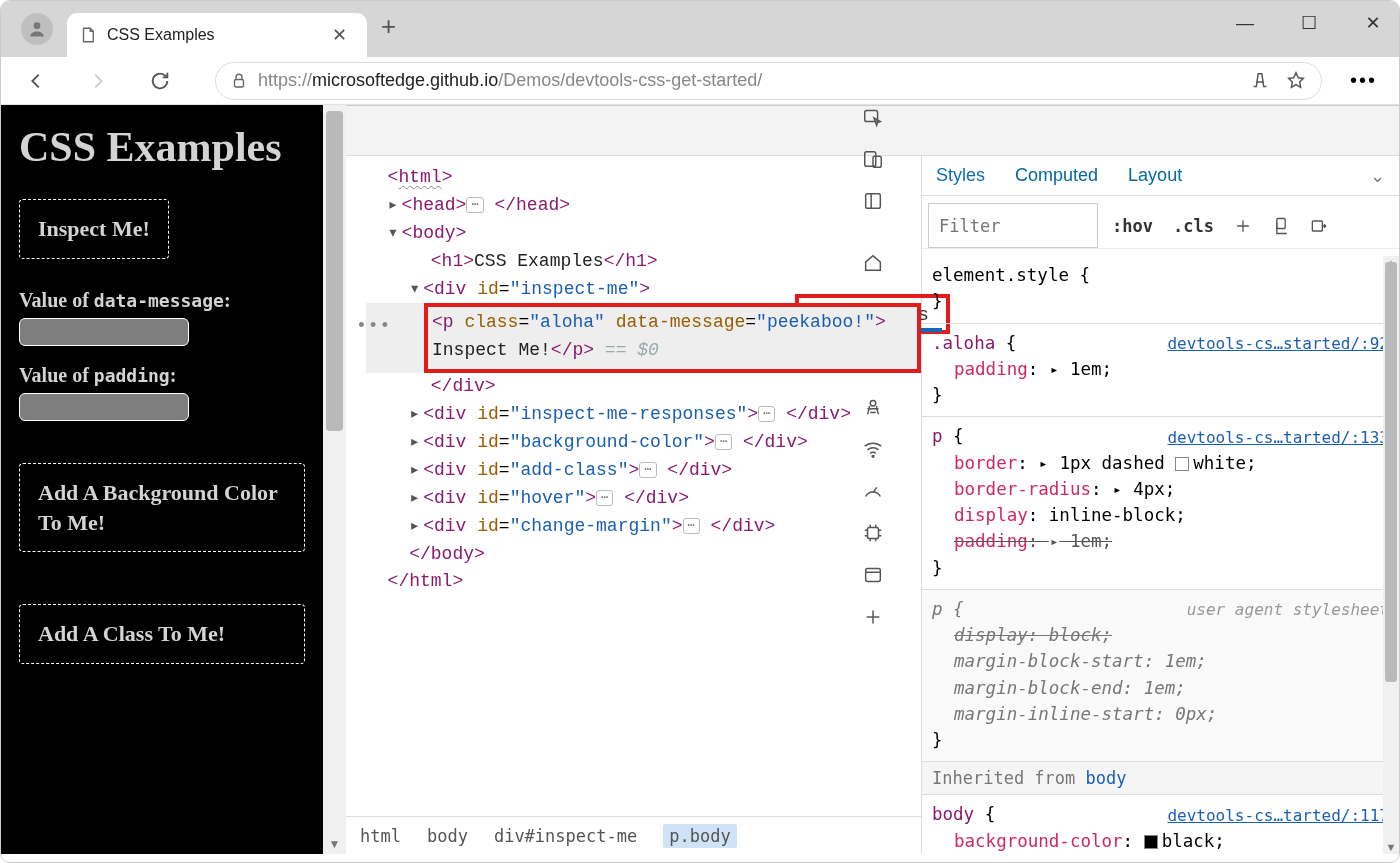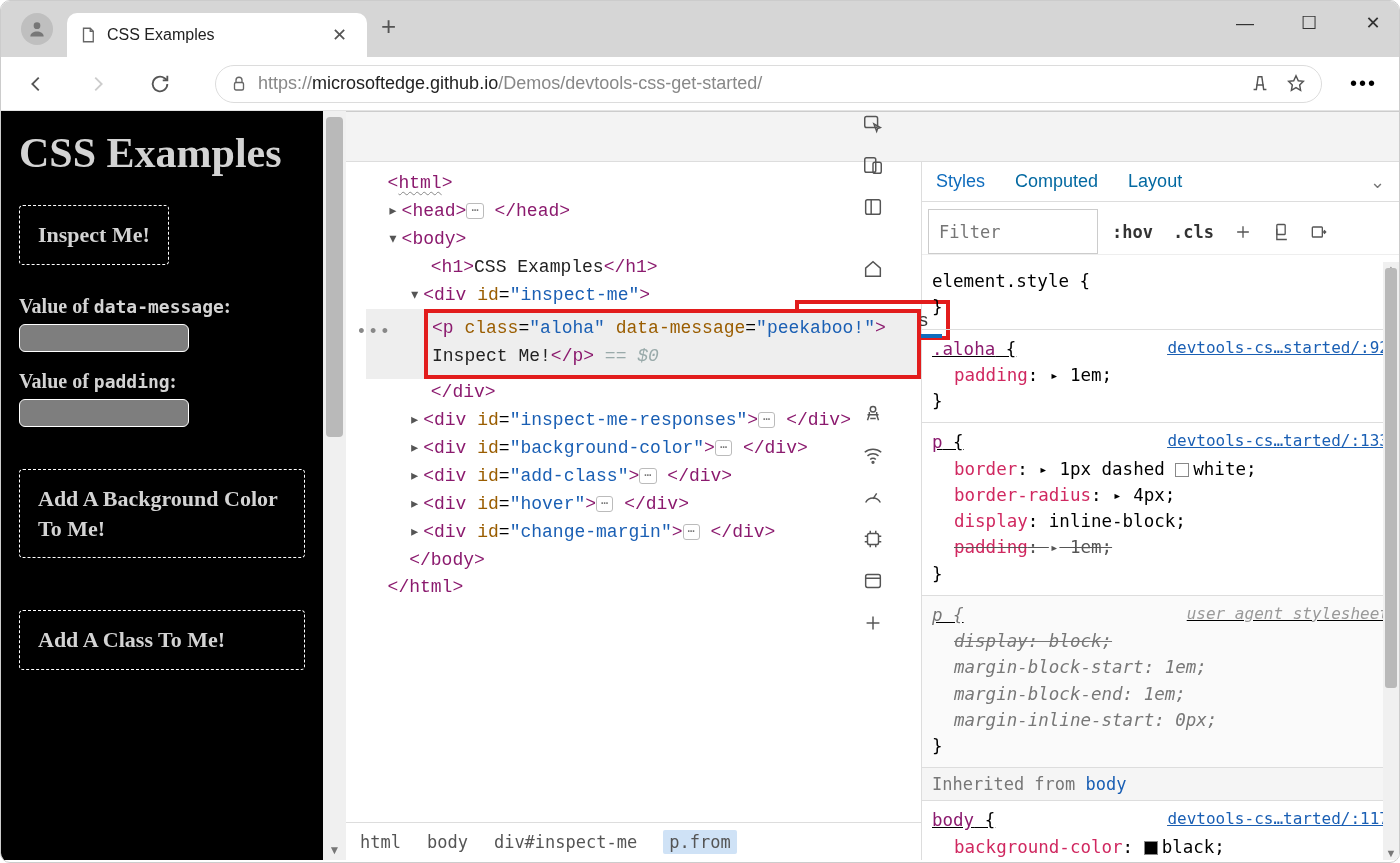--- a/index.html
+++ b/index.html
@@ -7,21 +7,21 @@
 .titlebar { height: 56px; background: #d6d6d6; display: flex; align-items: flex-end; padding: 0 8px; position: relative; }
 .avatar { width: 32px; height: 32px; background: #bfbfbf; border-radius: 50%; position: absolute; left: 20px; top: 12px; display: flex; align-items: center; justify-content: center; }
 .avatar svg { width: 20px; height: 20px; fill: #777; }
 .tab { background: #fff; border-radius: 10px 10px 0 0; height: 44px; display: flex; align-items: center; padding: 0 16px 0 12px; margin-left: 58px; gap: 10px; min-width: 300px; }
 .tab-icon { width: 18px; height: 18px; }
 .tab-title { font-size: 16px; color: #222; }
 .tab-close { font-size: 18px; color: #555; cursor: pointer; padding: 0 4px; margin-left: auto;}
 .newtab { font-size: 26px; color: #555; padding: 0 14px; cursor: pointer; align-self: center; margin-bottom: 6px;}
 .win-controls { position: absolute; right: 6px; top: 6px; display: flex; gap: 24px; }
 .win-btn { width: 40px; height: 32px; display: flex; align-items: center; justify-content: center; font-size: 18px; cursor: pointer; color: #333; }
-.addrbar { height: 54px; background: #fff; border-bottom: 1px solid #e3e3e3; display: flex; align-items: center; padding: 0 14px; gap: 20px; }
+.addrbar { height: 48px; background: #fff; border-bottom: 1px solid #e3e3e3; display: flex; align-items: center; padding: 0 14px; gap: 20px; }
 .nav-btn { width: 42px; height: 42px; display: flex; align-items: center; justify-content: center; cursor: pointer; border-radius: 6px; }
 .nav-btn svg { width: 22px; height: 22px; stroke: #555; fill: none; stroke-width: 2; }
 .nav-btn.disabled svg { stroke: #ccc; }
 .urlbox { flex: 1; height: 38px; border: 1px solid #dcdcdc; border-radius: 20px; display: flex; align-items: center; padding: 0 14px; gap: 10px; margin-left: 14px; }
 .lock-icon { width: 18px; height: 18px; }
 .url { font-size: 18px; color: #888; font-family: "Segoe UI", Arial, sans-serif; white-space: nowrap; }
 .url .host { color: #222; }
 .addr-right { display: flex; gap: 14px; align-items: center; }
 .addr-icon { width: 22px; height: 22px; cursor: pointer; }
 .menu-dots { font-size: 20px; letter-spacing: 2px; padding: 0 8px; cursor: pointer; }
@@ -75,21 +75,21 @@
 .styles-tabs span { font-size:18px; color:#0369a1; cursor:pointer;}
 .styles-tabs .active { color:#0f6cbd;}
 .styles-tabs .chev { margin-left:auto; color:#777;}
 .styles-toolbar { height: 46px; display:flex; align-items:center; padding:0 6px; gap:8px; border-bottom:1px solid #eee;}
 .filter-input { width:170px; height:45px; border:1px solid #ccc; padding:0 10px; font-size:17px; font-family:Consolas,monospace; color:#888;}
 .toolbar-btn { font-family:Consolas,monospace; font-size:17px; font-weight:bold; padding:0 6px; cursor:pointer; color:#333;}
 .icon-btn { width:30px; height:30px; display:flex; align-items:center; justify-content:center; cursor:pointer;}
 .icon-btn svg{ width:20px; height:20px; stroke:#555; fill:none; stroke-width:1.6;}
 .styles-body { flex:1; overflow:hidden; position:relative;}
 .rule { border-bottom:1px solid #ddd; padding: 6px 10px 8px 10px; font-family:Consolas,monospace; font-size:17.5px; line-height:1.5;}
-.rule .head { display:flex; justify-content:space-between; align-items:flex-start;text-decoration:underline;}
+.rule .head { display:flex; justify-content:space-between; align-items:flex-end;}
 .rule .sel-hd { color:#8b1a6e;}
 .rule .src { color:#1a5fb4; text-decoration:underline; font-size:16px; cursor:pointer; white-space:nowrap;}
 .rule .decl { padding-left:22px;}
 .rule .prop{ color:#d02860;}
 .rule .strike{ text-decoration:line-through; color:#555;}
 .rule.ua { background:#fafafa;}
 .rule.ua .sel-hd{ font-style:italic; color:#777;}
 .rule.ua .src{ color:#999; text-decoration:none; font-style:italic;}
 .rule.ua .decl { color:#777;}
 .inherit { background:#f5f5f5; padding:6px 10px; font-family:Consolas,monospace; font-size:17px; color:#777; border-bottom:1px solid #ddd;}
@@ -304,21 +304,21 @@
 <div class="dom-line">    <span class="arrow-tog">▸</span><span class="tag">&lt;div </span><span class="attr">id</span>=<span class="val">"add-class"</span><span class="tag">&gt;</span><span class="ellip">⋯</span> <span class="tag">&lt;/div&gt;</span></div>
 <div class="dom-line">    <span class="arrow-tog">▸</span><span class="tag">&lt;div </span><span class="attr">id</span>=<span class="val">"hover"</span><span class="tag">&gt;</span><span class="ellip">⋯</span> <span class="tag">&lt;/div&gt;</span></div>
 <div class="dom-line">    <span class="arrow-tog">▸</span><span class="tag">&lt;div </span><span class="attr">id</span>=<span class="val">"change-margin"</span><span class="tag">&gt;</span><span class="ellip">⋯</span> <span class="tag">&lt;/div&gt;</span></div>
 <div class="dom-line">    <span class="tag">&lt;/body&gt;</span></div>
 <div class="dom-line">  <span class="tag">&lt;/html&gt;</span></div>
         </div>
         <div class="breadcrumb">
           <span>html</span>
           <span>body</span>
           <span>div#inspect-me</span>
-          <span class="sel">p.from</span>
+          <span class="sel">p.body</span>
         </div>
       </div>
 
       <div class="styles-panel">
         <div class="styles-tabs">
           <span class="active">Styles</span>
           <span>Computed</span>
           <span>Layout</span>
           <span class="chev">⌄</span>
         </div>

